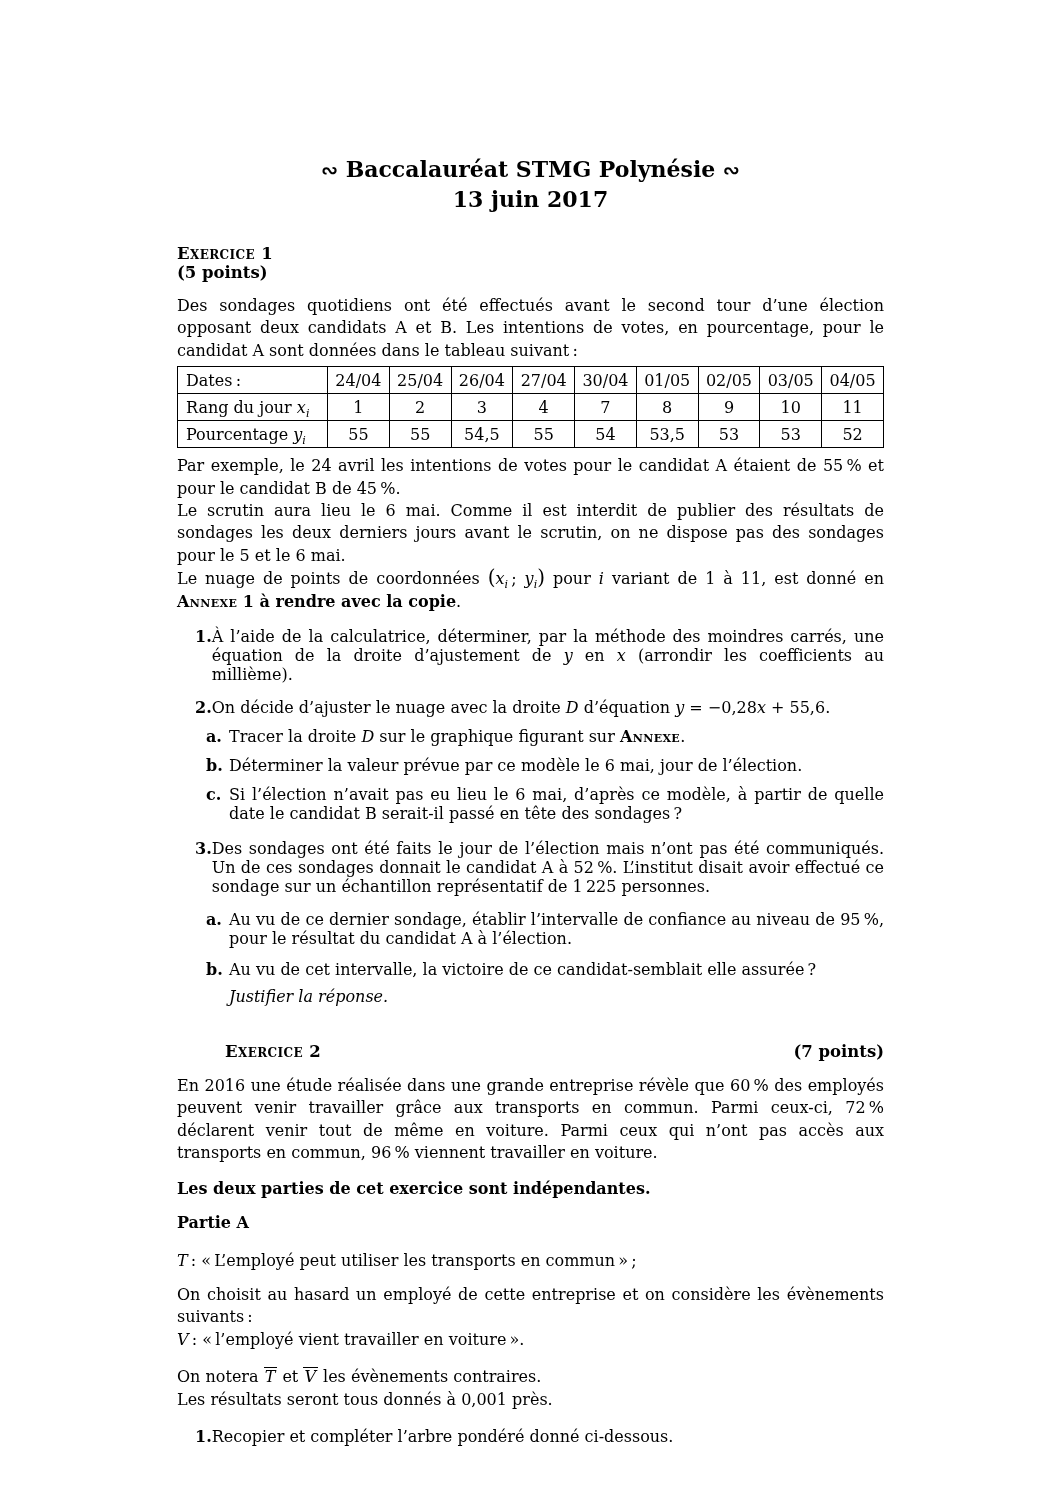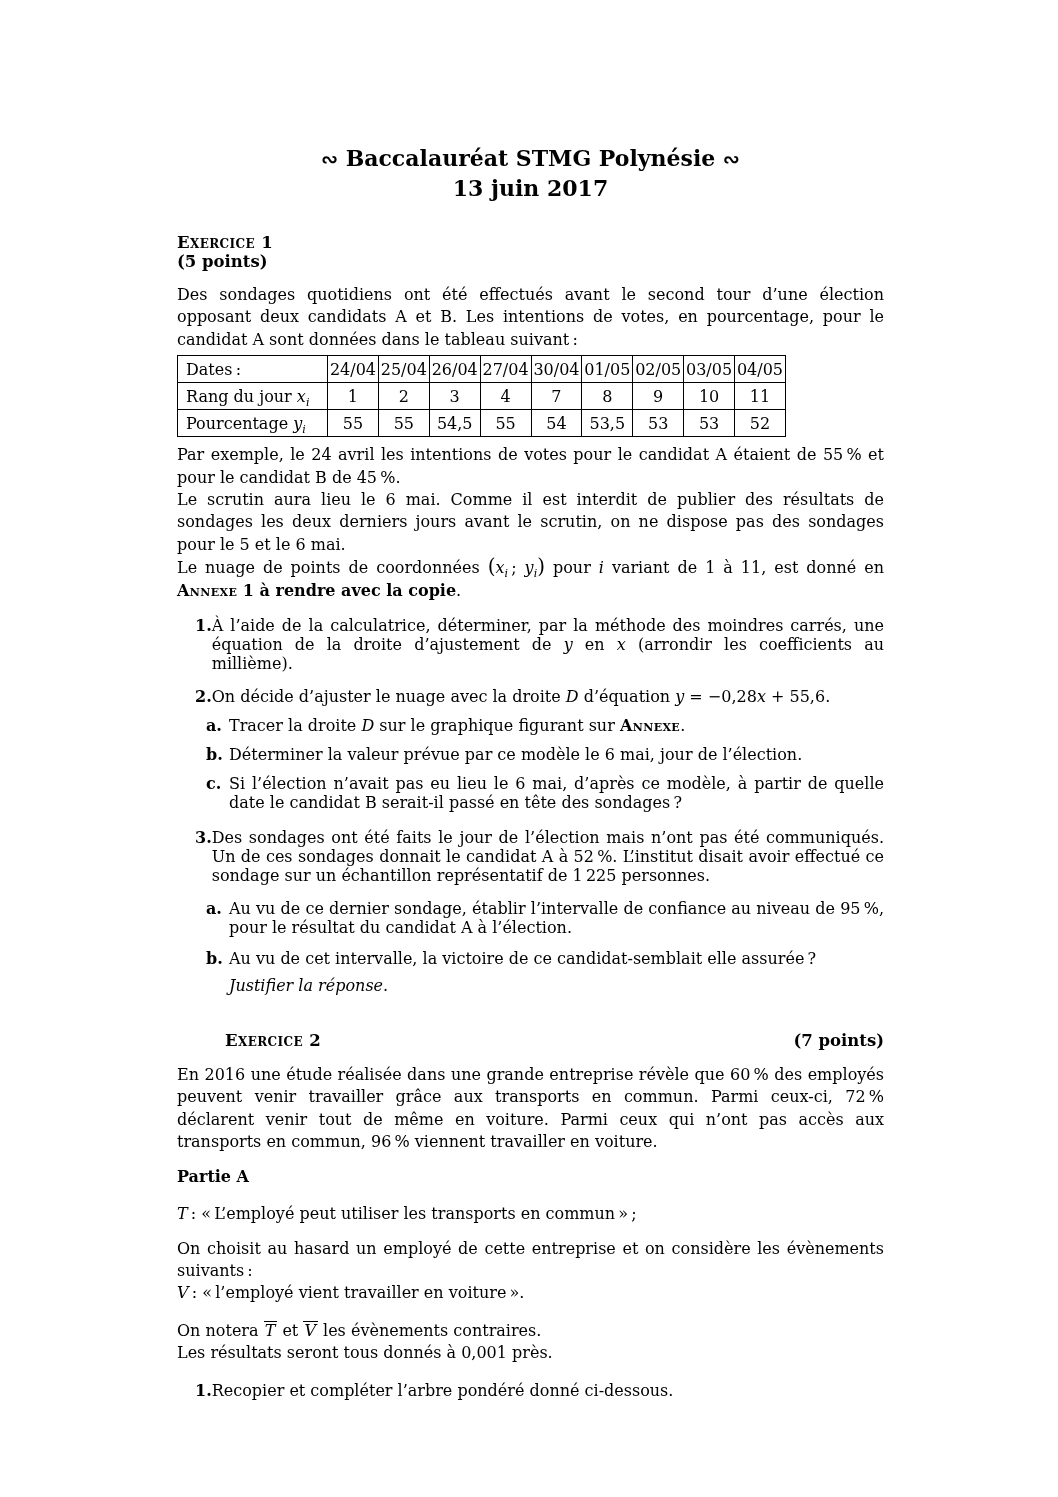--- a/index.html
+++ b/index.html
@@ -4,33 +4,33 @@
 <style>
   html,body { margin:0; padding:0; }
   body {
     width:1058px; height:1497px;
     background:#ffffff; color:#000;
     font-family:"DejaVu Serif", serif;
     font-size:16px;
     position:relative;
     overflow:hidden;
   }
-  .content { position:absolute; left:177px; top:0; width:707px; }
+  .content { position:absolute; left:177px; top:11px; width:707px; }
 
   .title-block { margin-top:144px; text-align:center; font-weight:bold; font-size:22px; line-height:29px; }
   .orn { font-family:"DejaVu Sans","DejaVu Serif",sans-serif; font-size:20px; letter-spacing:0; }
 
   .exo-header { display:flex; justify-content:space-between; font-weight:bold; font-size:16.5px; }
   .sc { font-variant:small-caps; letter-spacing:0.4px; }
 
   p.just { text-align:justify; line-height:22.4px; margin:0; }
   .b { font-weight:bold; }
   .it { font-style:italic; }
 
-  table.data { border-collapse:collapse; table-layout:fixed; width:609px; margin-top:4px; }
+  table.data { border-collapse:collapse; table-layout:fixed; width:707px; margin-top:4px; }
   table.data td { border:1.5px solid #000; height:26px; text-align:center; padding:0; font-size:16px; }
   table.data td.lbl { text-align:left; padding-left:8px; }
   sub.vi { font-size:11px; font-style:italic; line-height:0; }
 
   .item { display:flex; margin-top:14px; }
   .item > .num { flex:0 0 34px; box-sizing:border-box; padding-left:18px; font-weight:bold; }
   .item > .txt { flex:1; }
   .sub { display:flex; margin-top:10px; }
   .sub > .num { flex:0 0 52px; box-sizing:border-box; padding-left:29px; font-weight:bold; }
   .sub > .txt { flex:1; }
@@ -152,20 +152,21 @@
     </div>
   </div>
 
   <div class="exo-header" style="margin-top:36px;margin-left:48px;">
     <span class="sc">Exercice 2</span>
     <span>(7 points)</span>
   </div>
 
   <p class="just" style="margin-top:14px;">En 2016 une étude réalisée dans une grande entreprise révèle que 60 % des employés peuvent venir travailler grâce aux transports en commun. Parmi ceux-ci, 72 % déclarent venir tout de même en voiture. Parmi ceux qui n’ont pas accès aux transports en commun, 96 % viennent travailler en voiture.</p>
 
+  <p class="just b" style="margin-top:13px;">Les deux parties de cet exercice sont indépendantes.</p>
 
   <p class="just b" style="margin-top:12px;">Partie A</p>
 
   <p class="just indent" style="margin-top:15px;"><span class="it">T</span><span> : « L’employé peut utiliser les transports en commun » ;</span></p>
 
   <p class="just" style="margin-top:12px;">On choisit au hasard un employé de cette entreprise et on considère les évènements suivants :</p>
 
   <p class="just indent" style=""><span class="it">V</span><span> : « l’employé vient travailler en voiture ».</span></p>
 
   <p class="just" style="margin-top:15px;"><span>On notera </span><span class="ovl">T</span><span> et </span><span class="ovl">V</span><span> les évènements contraires.</span></p>

